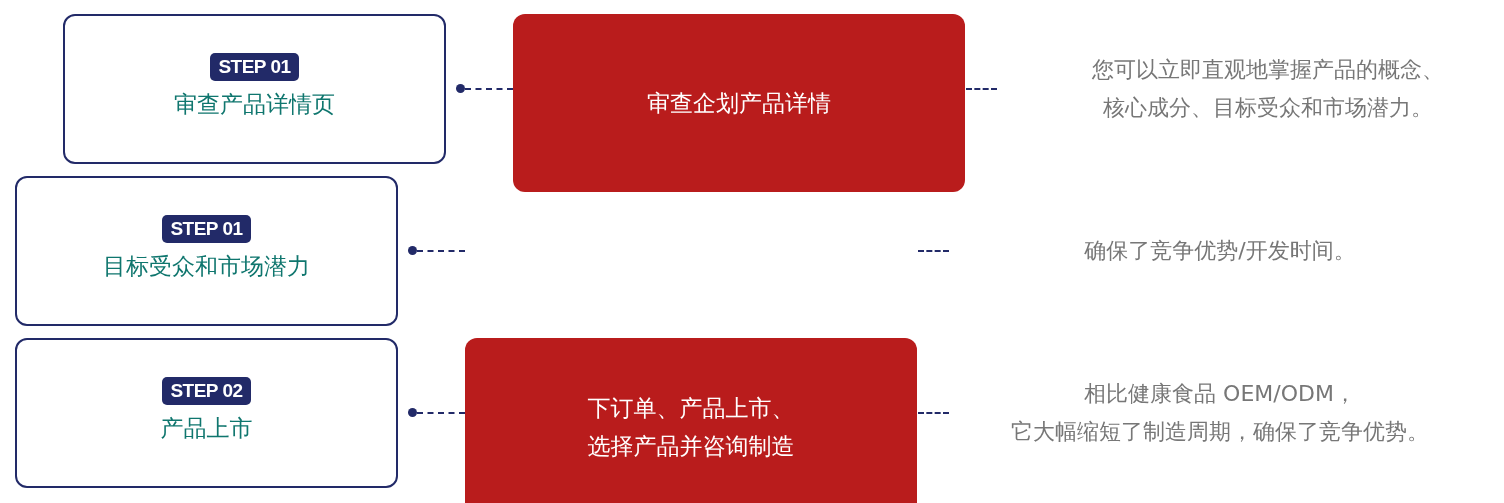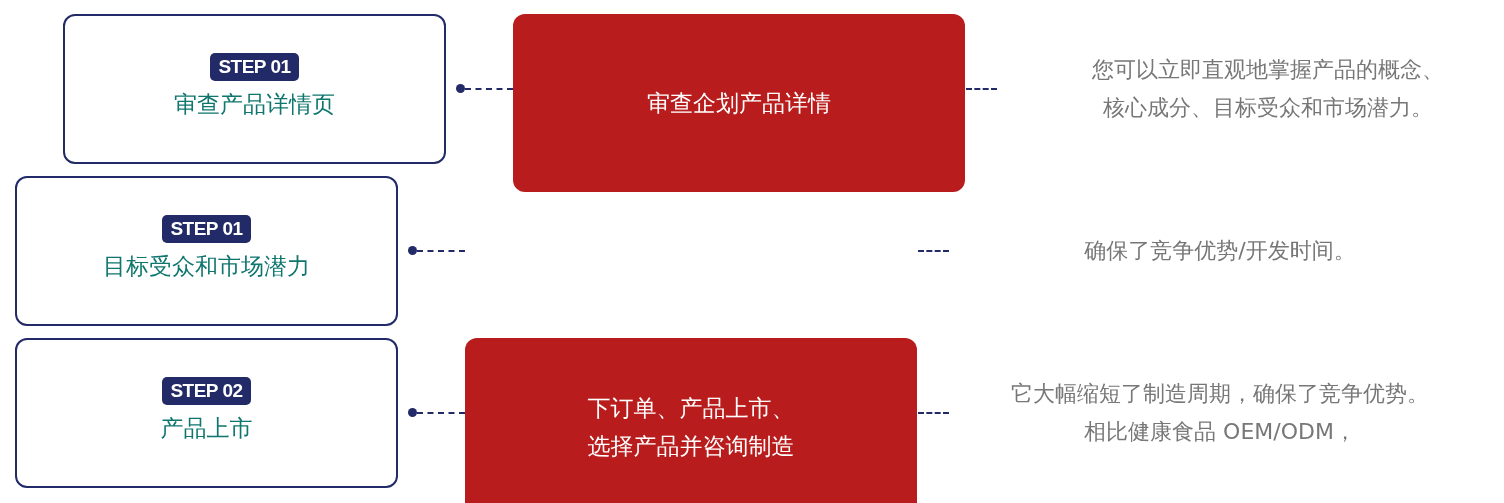--- a/index.html
+++ b/index.html
@@ -68,18 +68,18 @@
       <span class="step-title">产品上市</span>
     </div>
     <div class="dot"></div>
     <div class="dash-left"></div>
     <div class="action-box">
       <span class="action-text">下订单、产品上市、</span>
       <span class="action-text">选择产品并咨询制造</span>
     </div>
     <div class="dash-right"></div>
     <div class="desc">
+      <span class="desc-line">相比健康食品 OEM/ODM，</span>
       <span class="desc-line">它大幅缩短了制造周期，确保了竞争优势。</span>
-      <span class="desc-line">相比健康食品 OEM/ODM，</span>
     </div>
   </div>
 
 </div>
 
 </body></html>

